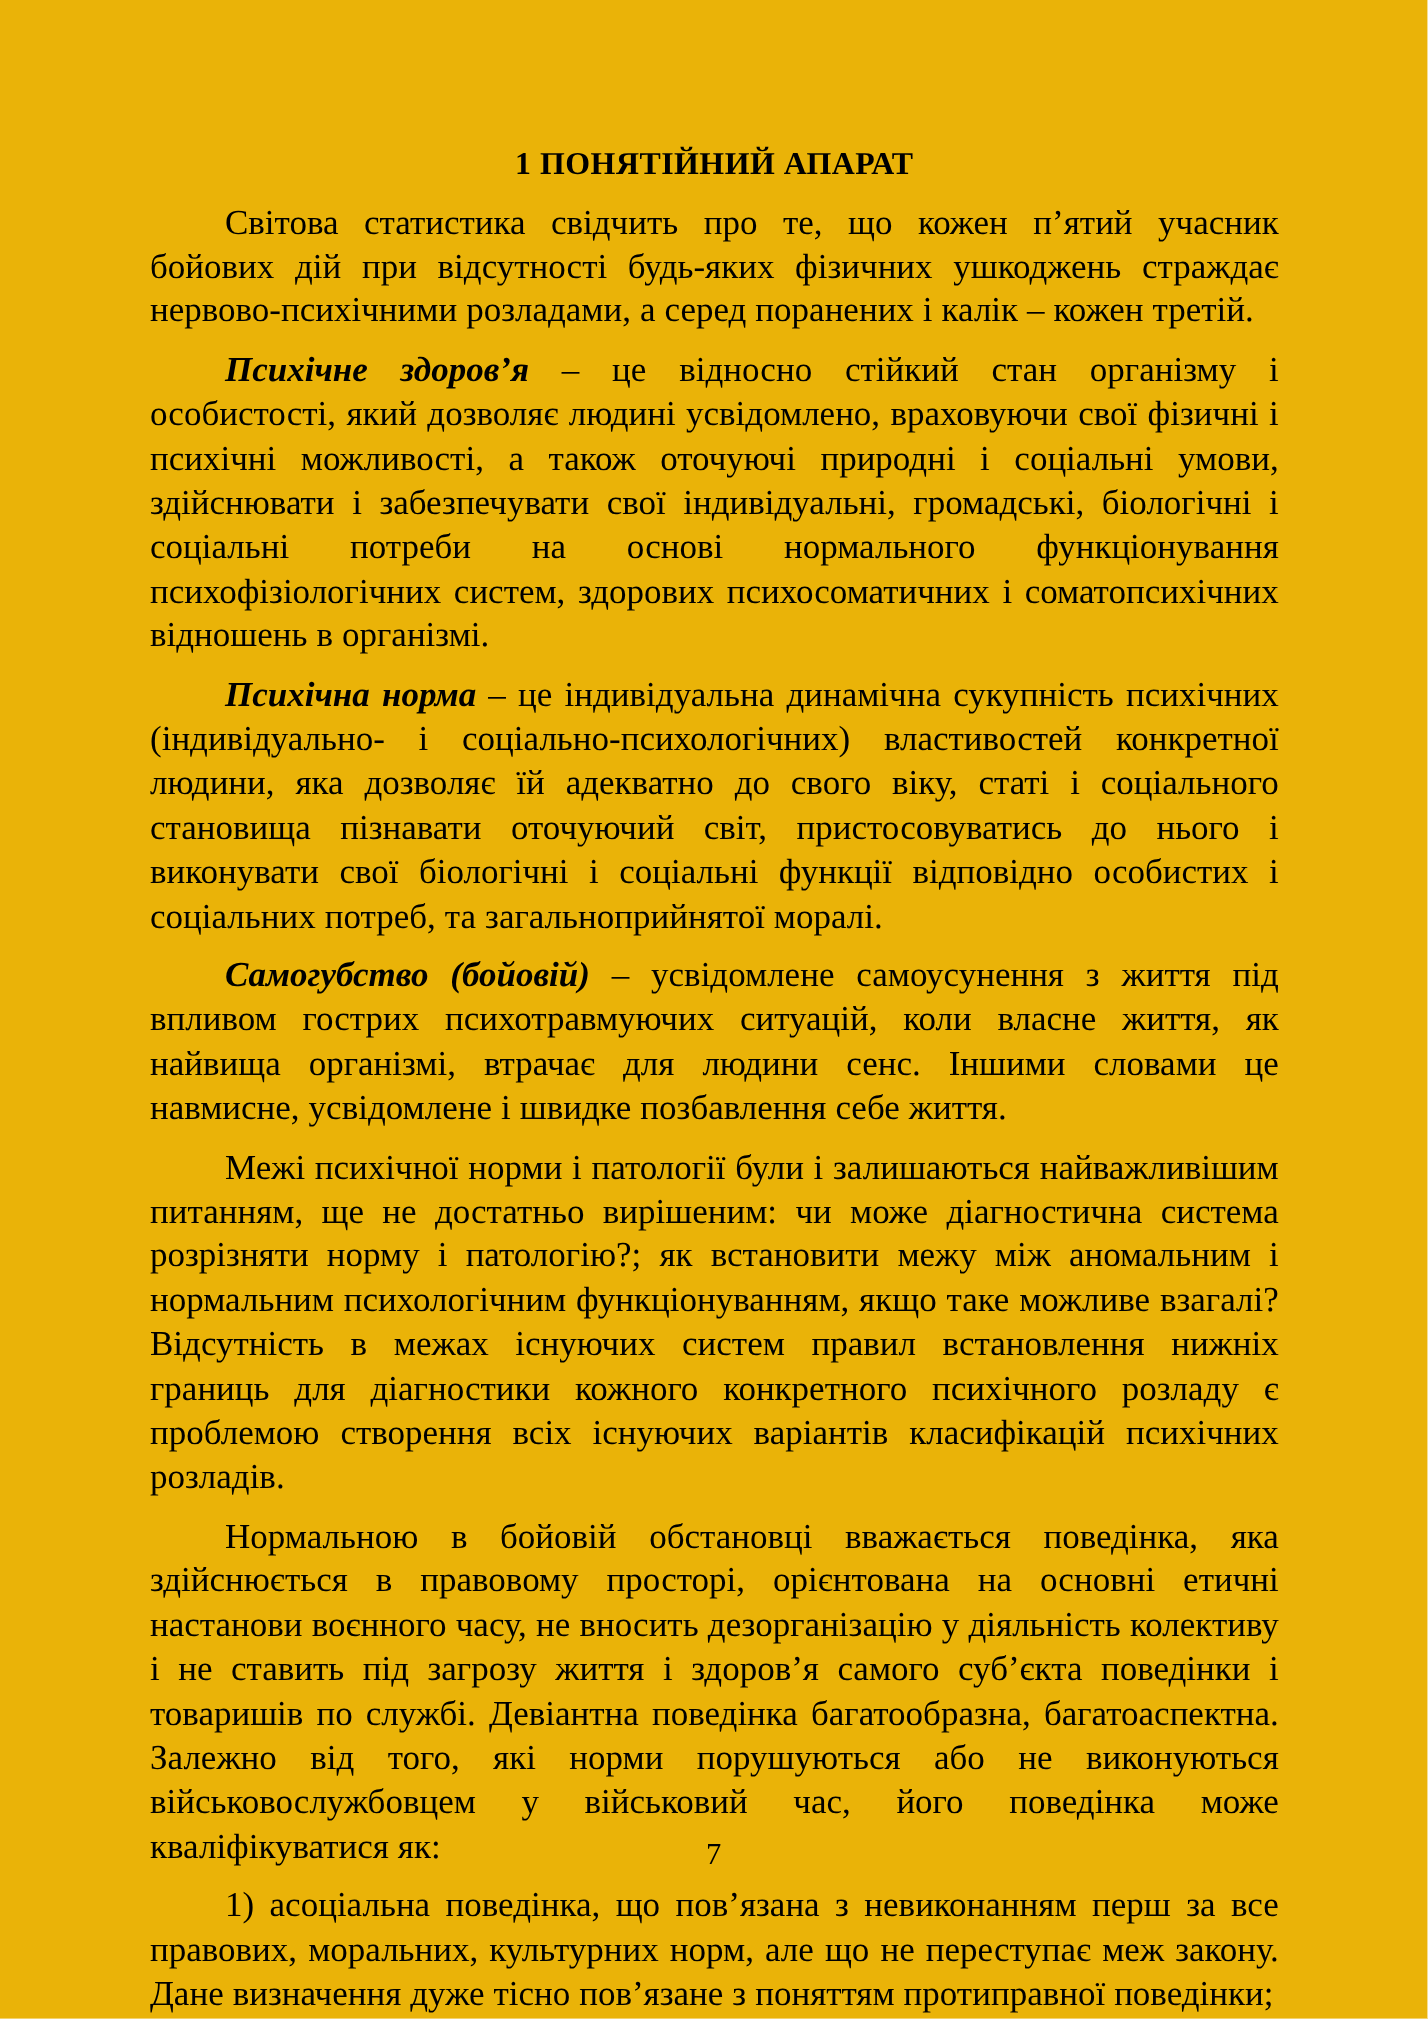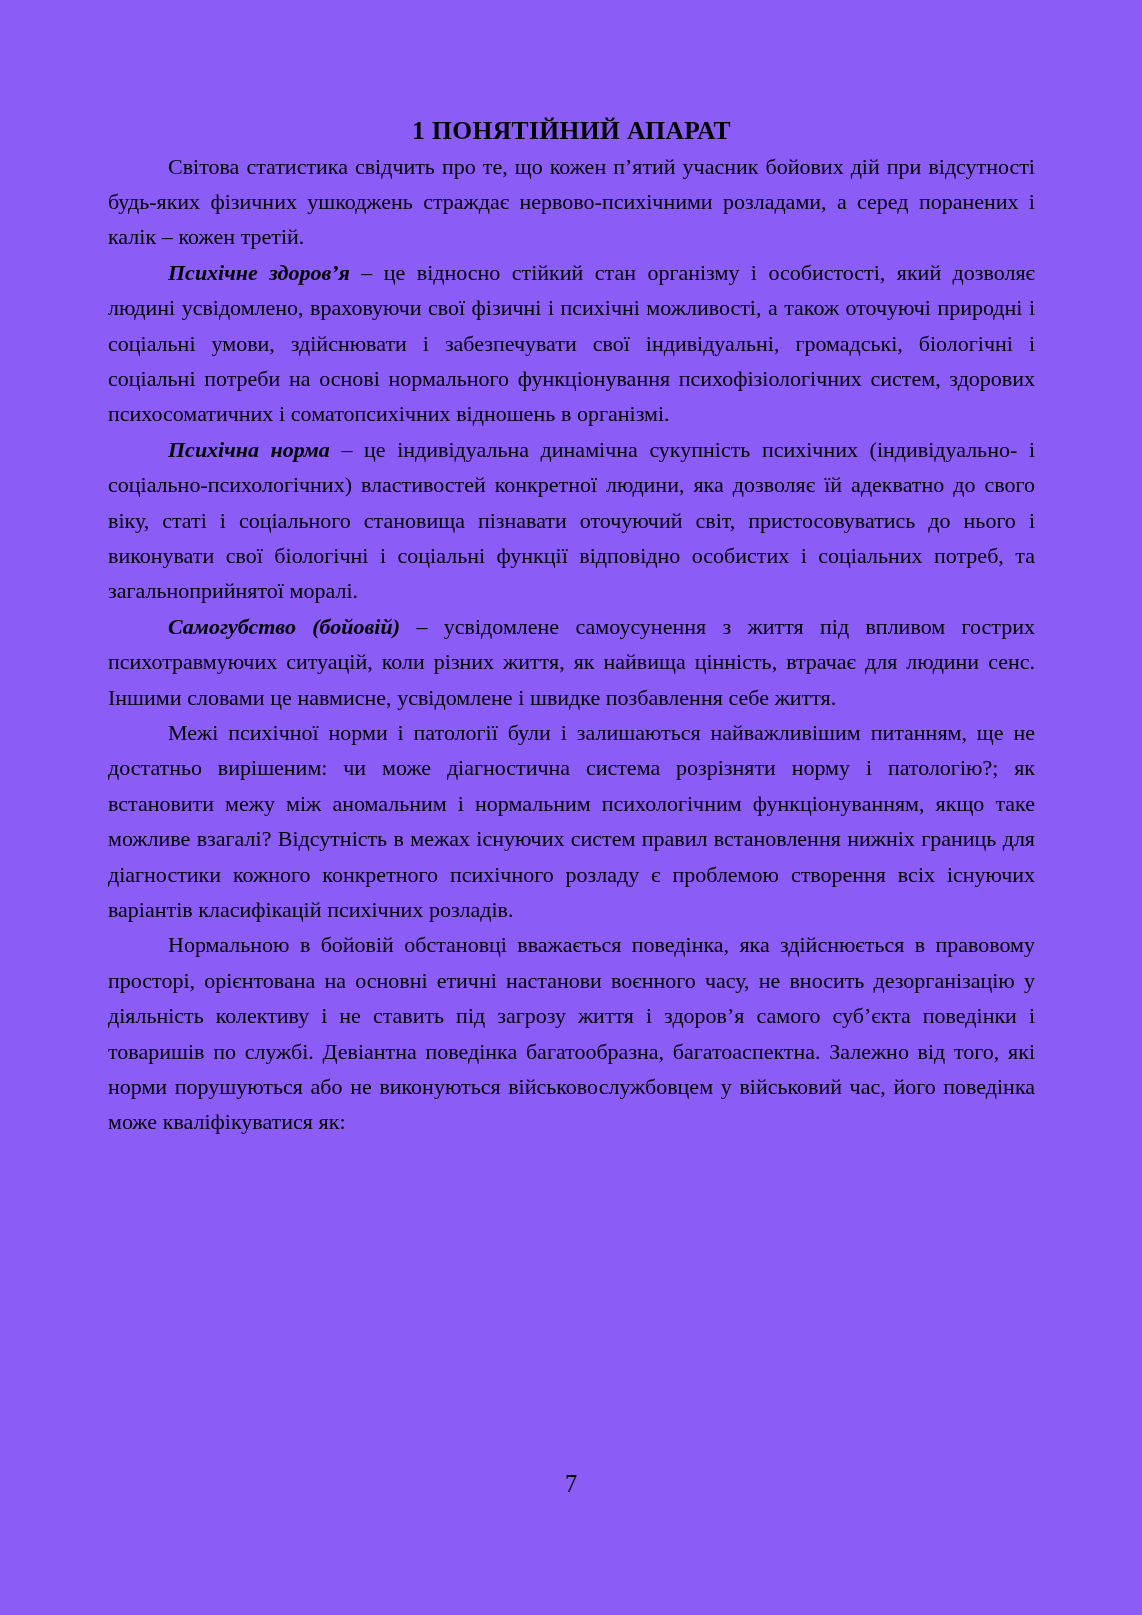--- a/index.html
+++ b/index.html
@@ -5,21 +5,21 @@
 <style>
   html, body {
     margin: 0;
     padding: 0;
     background: #ffffff;
   }
   .page {
     position: relative;
     width: 1142px;
     height: 1615px;
-    background: #8b5cf6;
+    background: #eab308;
     margin: 0 auto;
     overflow: hidden;
     font-family: "Liberation Serif", "DejaVu Serif", serif;
     color: #000000;
   }
   .content {
     position: absolute;
     left: 108px;
     top: 113px;
     width: 927px;
@@ -27,26 +27,26 @@
   .doc-title {
     font-size: 25.5px;
     font-weight: bold;
     text-align: center;
     letter-spacing: 0.4px;
     line-height: 35.5px;
     margin: 0 0 0 0;
     font-family: "Liberation Serif", "DejaVu Serif", serif;
   }
   .para {
-    font-size: 22px;
+    font-size: 28px;
     line-height: 35.4px;
     text-align: justify;
     text-justify: inter-word;
     text-indent: 60px;
-    margin: 0;
+    margin: 12px;
     hyphens: manual;
     word-spacing: 0.2px;
   }
   .para .term {
     font-weight: bold;
     font-style: italic;
   }
   .page-number {
     position: absolute;
     left: 0;
@@ -73,30 +73,33 @@
 
     <p class="para">
       <span class="term">Психічне здоров’я</span><span> – це відносно стійкий стан організму і особистості, який дозволяє людині усвідомлено, враховуючи свої фізичні і психічні можливості, а також оточуючі природні і соціальні умови, здійснювати і забезпечувати свої індивідуальні, громадські, біологічні і соціальні потреби на основі нормального функціонування психофізіологічних систем, здорових психосоматичних і соматопсихічних відношень в організмі.</span>
     </p>
 
     <p class="para">
       <span class="term">Психічна норма</span><span> – це індивідуальна динамічна сукупність психічних (індивідуально- і соціально-психологічних) властивостей конкретної людини, яка дозволяє їй адекватно до свого віку, статі і соціального становища пізнавати оточуючий світ, пристосовуватись до нього і виконувати свої біологічні і соціальні функції відповідно особистих і соціальних потреб, та загальноприйнятої моралі.</span>
     </p>
 
     <p class="para">
-      <span class="term">Самогубство (бойовій)</span><span> – усвідомлене самоусунення з життя під впливом гострих психотравмуючих ситуацій, коли різних життя, як найвища цінність, втрачає для людини сенс. Іншими словами це навмисне, усвідомлене і швидке позбавлення себе життя.</span>
+      <span class="term">Самогубство (бойовій)</span><span> – усвідомлене самоусунення з життя під впливом гострих психотравмуючих ситуацій, коли власне життя, як найвища організмі, втрачає для людини сенс. Іншими словами це навмисне, усвідомлене і швидке позбавлення себе життя.</span>
     </p>
 
 
     <p class="para">
       <span>Межі психічної норми і патології були і залишаються найважливішим питанням, ще не достатньо вирішеним: чи може діагностична система розрізняти норму і патологію?; як встановити межу між аномальним і нормальним психологічним функціонуванням, якщо таке можливе взагалі? Відсутність в межах існуючих систем правил встановлення нижніх границь для діагностики кожного конкретного психічного розладу є проблемою створення всіх існуючих варіантів класифікацій психічних розладів.</span>
     </p>
 
     <p class="para">
       <span>Нормальною в бойовій обстановці вважається поведінка, яка здійснюється в правовому просторі, орієнтована на основні етичні настанови воєнного часу, не вносить дезорганізацію у діяльність колективу і не ставить під загрозу життя і здоров’я самого суб’єкта поведінки і товаришів по службі. Девіантна поведінка багатообразна, багатоаспектна. Залежно від того, які норми порушуються або не виконуються військовослужбовцем у військовий час, його поведінка може кваліфікуватися як:</span>
     </p>
 
+    <p class="para">
+      <span>1) асоціальна поведінка, що пов’язана з невиконанням перш за все правових, моральних, культурних норм, але що не переступає меж закону. Дане визначення дуже тісно пов’язане з поняттям протиправної поведінки;</span>
+    </p>
 
   </div>
 
   <div class="page-number">7</div>
 
 </div>
 
 </body></html>

